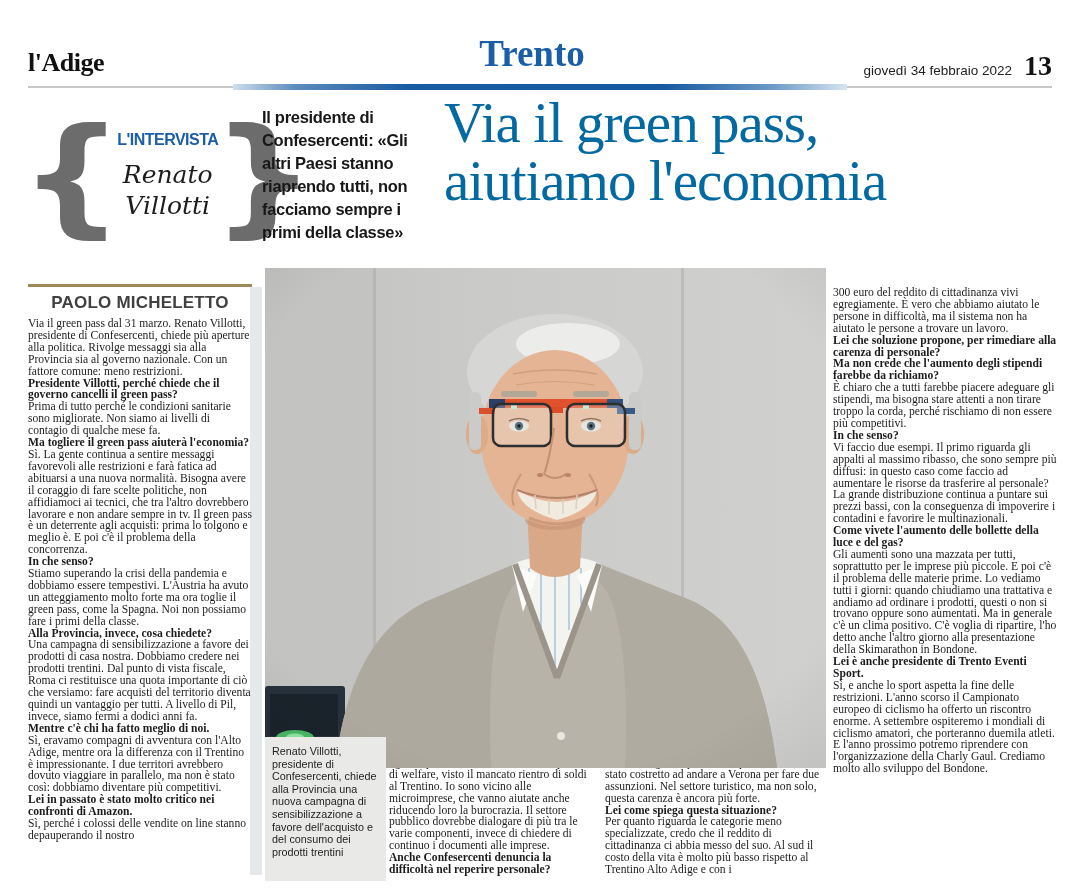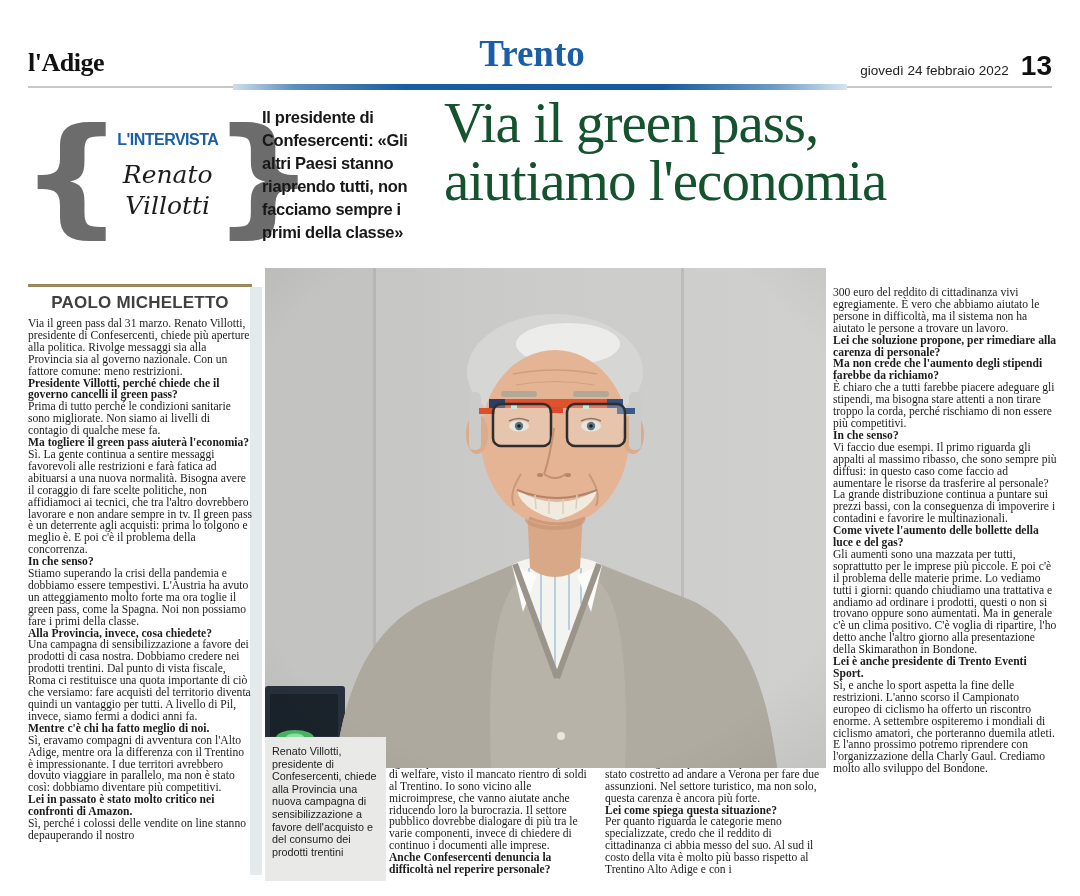--- a/index.html
+++ b/index.html
@@ -6,21 +6,21 @@
   #page{position:relative;width:1080px;height:896px;background:#fff;overflow:hidden;
         font-family:"Liberation Serif", serif;color:#1c1c1c;}
 
   
   .brand{position:absolute;left:28px;top:48px;font-family:"Liberation Serif",serif;
          font-weight:700;font-size:26px;letter-spacing:-0.5px;color:#111;}
   .section-title{position:absolute;left:0;right:16px;top:32px;text-align:center;
          font-family:"Liberation Serif",serif;font-weight:700;font-size:37px;color:#1a5ea7;}
   .dateline{position:absolute;right:28px;top:50px;display:flex;align-items:baseline;gap:12px;}
   .date-text{font-family:"Liberation Sans",sans-serif;font-size:13.5px;color:#222;}
-  .page-number{font-family:Liberation Sans, sans-serif;font-weight:700;font-size:28px;color:#111;}
+  .page-number{font-family:Liberation Serif, serif;font-weight:700;font-size:28px;color:#111;}
   .header-rule{position:absolute;left:28px;top:84px;width:1024px;height:6px;
          display:flex;align-items:center;}
   .header-rule .seg-gray{flex:0 0 20%;height:2px;background:#c7c7c7;}
   .header-rule .seg-blue{flex:1;height:6px;
          background:linear-gradient(90deg,#cfdeed 0%,#5e8dbd 10%,#1a5ca3 28%,#17599f 70%,#6d9ac7 88%,#d8e4f0 100%);}
 
   
   .intervista{position:absolute;left:26px;top:100px;width:228px;height:152px;
          display:flex;align-items:center;justify-content:space-between;}
   .brace{font-family:"DejaVu Sans",sans-serif;font-weight:700;font-size:128px;line-height:150px;
@@ -31,21 +31,21 @@
   .intervista-name{font-family:"DejaVu Serif",serif;font-style:italic;font-size:25px;line-height:31px;color:#1d1d1d;}
 
   
   .standfirst{position:absolute;left:262px;top:106px;width:176px;
          font-family:"Liberation Sans",sans-serif;font-weight:700;font-size:16.5px;
          line-height:23px;letter-spacing:-0.3px;color:#171717;}
 
   
   .headline{position:absolute;left:444px;top:94px;width:620px;
          font-family:"Liberation Serif",serif;font-weight:400;font-size:57px;
-         line-height:58px;letter-spacing:-1px;color:#14532d;}
+         line-height:58px;letter-spacing:-1px;color:#0369a1;}
 
   
   .byline-block{position:absolute;left:28px;top:284px;width:224px;text-align:center;}
   .byline-rule{height:3px;background:#9c8a58;margin-bottom:6px;}
   .byline-name{font-family:"Liberation Sans",sans-serif;font-weight:700;font-size:17px;
          letter-spacing:0.2px;color:#404040;}
 
   
   .bodycol{position:absolute;overflow:hidden;font-family:"Liberation Serif",serif;
          font-size:11.6px;line-height:11.9px;color:#1c1c1c;}
@@ -65,21 +65,21 @@
          font-size:10.8px;line-height:12.6px;color:#1f1f1f;overflow:hidden;}
 </style>
 </head>
 <body>
 
 <div id="page">
 
   <div class="brand">l'Adige</div>
   <div class="section-title">Trento</div>
   <div class="dateline">
-    <span class="date-text">giovedì 24 febbraio 2022</span>
+    <span class="date-text">giovedì 34 febbraio 2022</span>
     <span class="page-number">13</span>
   </div>
   <div class="header-rule">
     <div class="seg-gray"></div>
     <div class="seg-blue"></div>
     <div class="seg-gray"></div>
   </div>
 
   <div class="intervista">
     <span class="brace">{</span>

